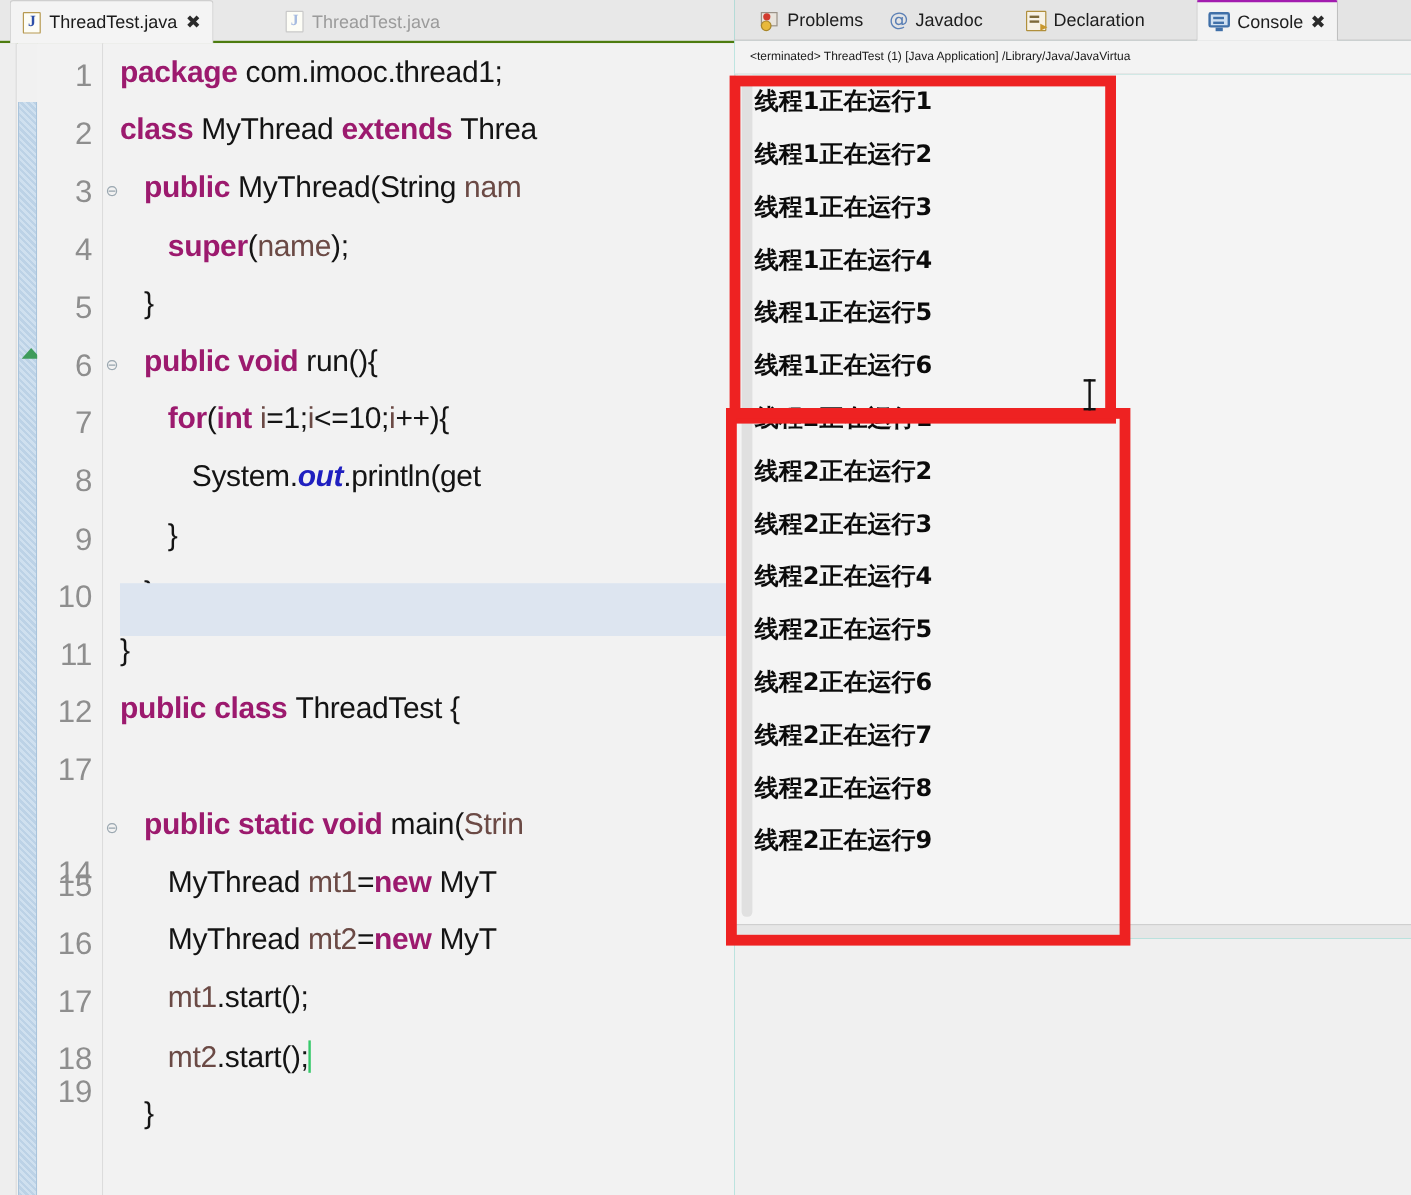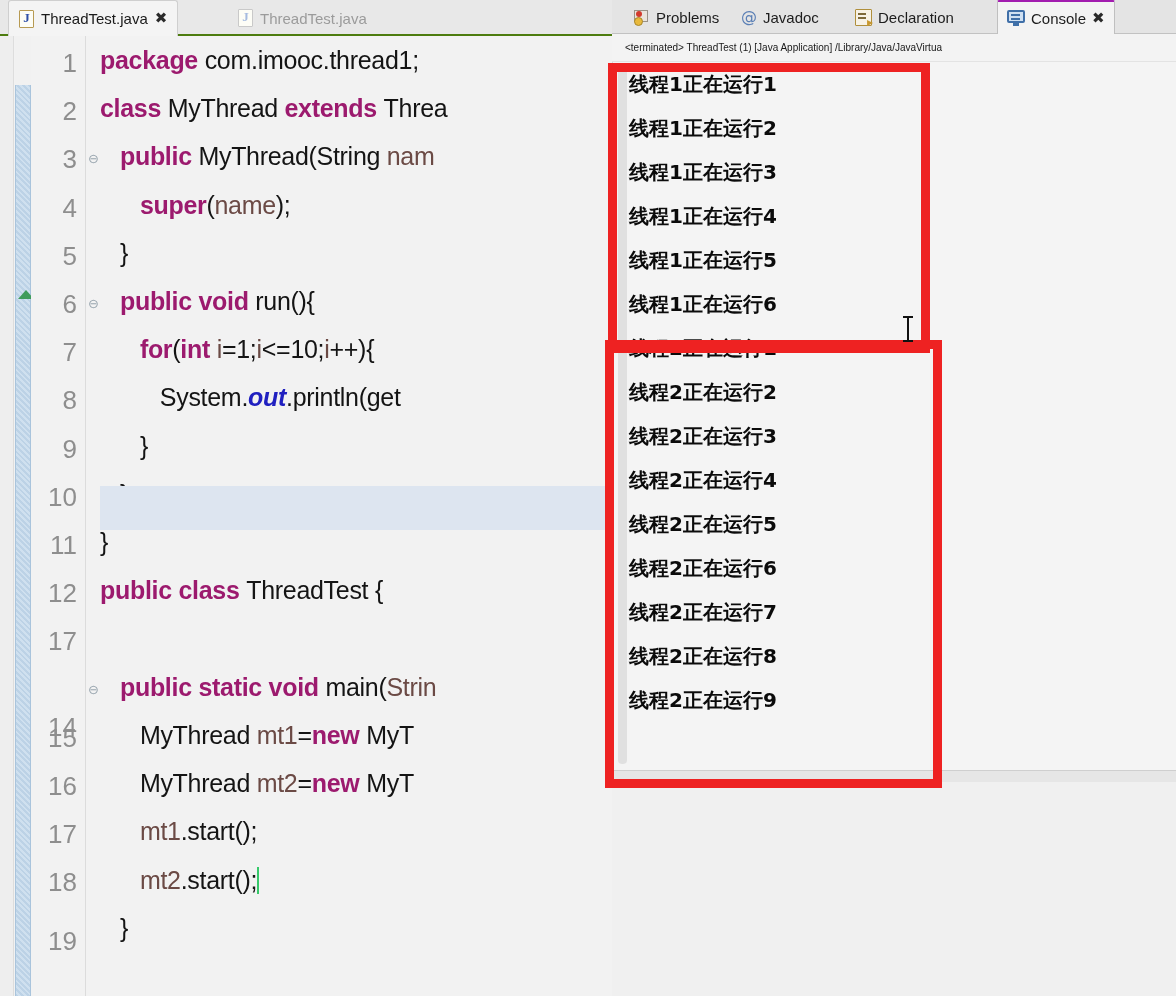--- a/index.html
+++ b/index.html
@@ -307,21 +307,21 @@
         <div class="ln" style="top: 399.6px;">9</div>
         <div class="ln" style="top: 447.8px;">10</div>
         <div class="ln" style="top: 496px;">11</div>
         <div class="ln" style="top: 544.2px;">12</div>
         <div class="ln" style="top: 592.4px;">17</div>
         <div class="ln" style="top: 678px; text-align: center;">14</div>
         <div class="ln" style="top: 688.8px;">15</div>
         <div class="ln" style="top: 737px;">16</div>
         <div class="ln" style="top: 785.2px;">17</div>
         <div class="ln" style="top: 833.4px;">18</div>
-        <div class="ln" style="top: 892px;">19</div>
+        <div class="ln" style="top: 860px;">19</div>
         <div class="ln" style="top: 929.8px; margin-top: 28px;">20</div>
       </div>
     <div id="fold-col">
         <div class="fold" style="top: 116.4px;">⊖</div>
         <div class="fold" style="top: 261px;">⊖</div>
         <div class="fold" style="top: 646.6px;">⊖</div>
       </div>
     <div id="code-area">
         <div class="code-line" style="top: 12px; text-align: right;"><span class="kw">package</span>&nbsp;<span class="id">com</span><span class="id">.</span><span class="id">imooc</span><span class="id">.</span><span class="id">thread1</span><span class="id">;</span></div>
         <div class="code-line" style="top: 60.2px;"><span class="kw">class</span>&nbsp;<span class="id">MyThread</span>&nbsp;<span class="kw">extends</span>&nbsp;<span class="id">Threa</span></div>

